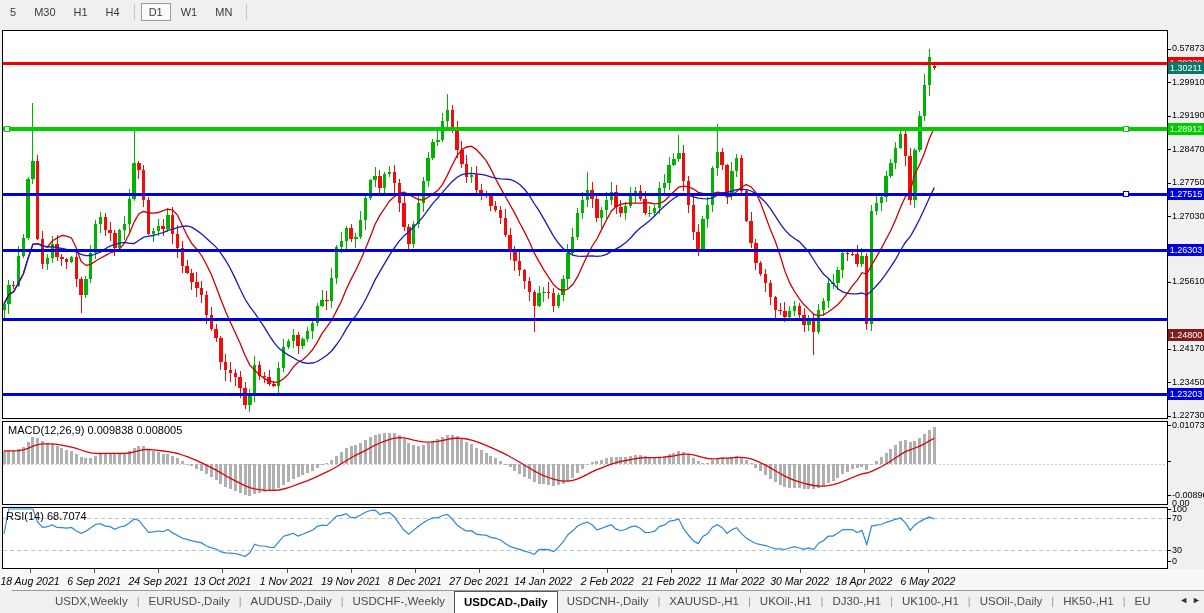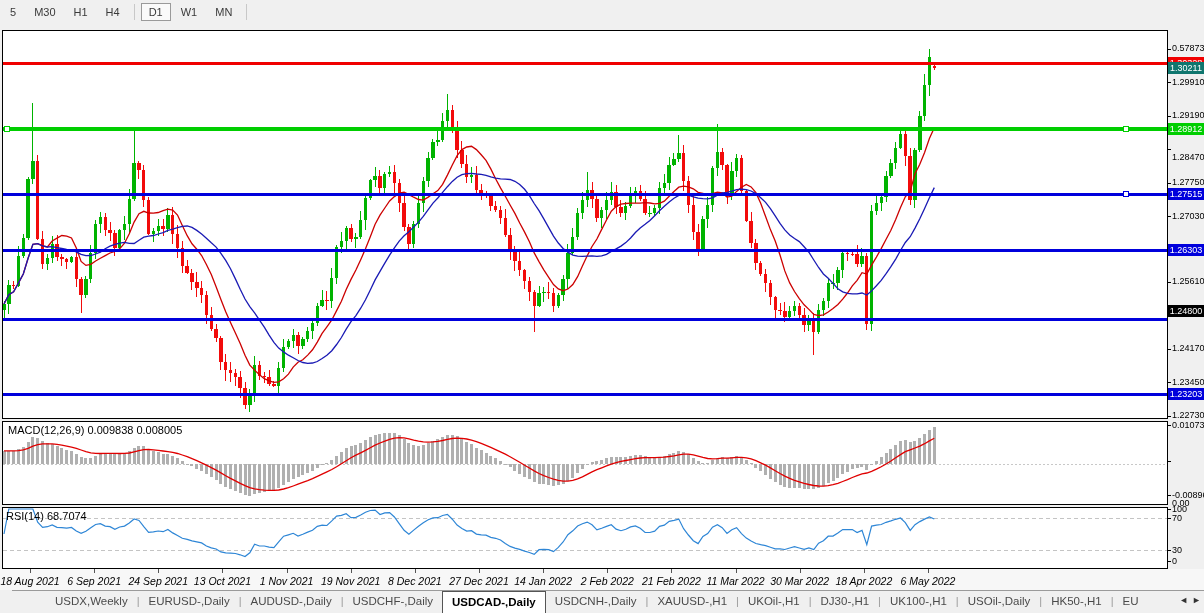--- a/index.html
+++ b/index.html
@@ -693,39 +693,39 @@
       <polyline points="4.0,534.0 8.8,509.0 13.6,509.0 18.5,509.0 23.3,509.0 28.1,509.0 32.9,509.0 37.7,522.2 42.6,527.4 47.4,526.7 52.2,525.0 57.0,527.3 61.8,527.6 66.7,528.1 71.5,527.5 76.3,531.1 81.1,533.4 85.9,531.2 90.8,527.8 95.6,524.5 100.4,523.7 105.2,526.1 110.0,526.7 114.9,529.4 119.7,527.0 124.5,526.1 129.3,522.9 134.1,519.0 139.0,520.4 143.8,526.6 148.6,532.3 153.4,531.9 158.2,531.0 163.1,531.7 167.9,529.4 172.7,532.9 177.5,535.5 182.3,538.3 187.2,539.4 192.0,540.9 196.8,541.8 201.6,542.9 206.4,546.0 211.3,547.9 216.1,549.0 220.9,551.9 225.7,552.8 230.5,553.1 235.4,553.5 240.2,554.8 245.0,556.5 249.8,552.8 254.6,544.3 259.5,546.0 264.3,546.0 269.1,547.2 273.9,547.6 278.7,541.8 283.6,536.2 288.4,534.8 293.2,533.3 298.0,536.0 302.8,534.2 307.7,532.1 312.5,530.3 317.3,526.4 322.1,525.2 326.9,525.5 331.8,520.9 336.6,516.1 341.4,515.4 346.2,513.7 351.0,517.6 355.9,517.3 360.7,515.0 365.5,512.3 370.3,510.5 375.1,510.1 380.0,514.5 384.8,512.9 389.6,512.6 394.4,517.0 399.2,523.7 404.1,530.3 408.9,534.2 413.7,530.1 418.5,526.3 423.3,522.8 428.2,519.8 433.0,517.9 437.8,517.7 442.6,515.5 447.4,514.4 452.3,519.2 457.1,525.1 461.9,528.4 466.7,531.1 471.5,530.7 476.4,534.1 481.2,534.9 486.0,535.2 490.8,537.4 495.6,538.3 500.5,540.0 505.3,543.5 510.1,546.4 514.9,548.1 519.7,549.4 524.6,551.1 529.4,552.5 534.2,554.4 539.0,549.7 543.8,549.3 548.7,549.6 553.5,551.6 558.3,547.4 563.1,542.0 567.9,534.7 572.8,530.8 577.6,526.0 582.4,523.8 587.2,522.1 592.0,524.8 596.9,529.9 601.7,528.3 606.5,526.4 611.3,524.8 616.1,529.1 621.0,530.7 625.8,529.2 630.6,526.9 635.4,525.9 640.2,528.3 645.1,532.5 649.9,532.5 654.7,531.1 659.5,526.3 664.3,525.1 669.2,521.3 674.0,520.3 678.8,519.1 683.6,528.7 688.4,535.0 693.3,540.7 698.1,543.6 702.9,536.5 707.7,533.5 712.5,527.2 717.4,524.8 722.2,527.7 727.0,533.5 731.8,529.7 736.6,527.7 741.5,533.6 746.3,538.1 751.1,541.1 755.9,543.5 760.7,544.7 765.6,545.7 770.4,547.3 775.2,548.8 780.0,548.8 784.8,549.5 789.7,548.0 794.5,546.7 799.3,548.0 804.1,549.3 808.9,547.9 813.8,549.6 818.6,543.2 823.4,540.7 828.2,536.2 833.0,536.1 837.9,533.1 842.7,529.5 847.5,529.6 852.3,529.6 857.1,532.6 862.0,530.4 866.8,544.7 871.6,526.1 876.4,525.2 881.2,524.5 886.1,522.3 890.9,520.9 895.7,519.3 900.5,518.0 905.3,522.6 910.2,530.4 915.0,524.7 919.8,521.6 924.6,519.1 929.4,517.0 934.3,519.0" fill="none" stroke="#2e86d6" stroke-width="1.2" clip-path="url(#cpRsi)"></polyline>
     </svg>
 
   <div id="price-axis">
       <div class="axis-label" style="top: 43.4872px;">0.57873</div>
       <div class="axis-dash" style="top: 48.9872px;"></div>
       <div class="axis-label" style="top: 76.8952px;">1.29910</div>
       <div class="axis-dash" style="top: 82.3952px;"></div>
       <div class="axis-label" style="top: 110.303px;">1.29190</div>
       <div class="axis-dash" style="top: 115.803px;"></div>
-      <div class="axis-label" style="top: 143.711px; margin-top: 8px;">1.28470</div>
+      <div class="axis-label" style="top: 143.711px;">1.28470</div>
       <div class="axis-dash" style="top: 149.211px;"></div>
       <div class="axis-label" style="top: 177.119px;">1.27750</div>
       <div class="axis-dash" style="top: 182.619px;"></div>
       <div class="axis-label" style="top: 210.527px;">1.27030</div>
       <div class="axis-dash" style="top: 216.027px;"></div>
       <div class="axis-label" style="top: 276.415px;">1.25610</div>
       <div class="axis-dash" style="top: 281.915px;"></div>
       <div class="axis-label" style="top: 343.231px;">1.24170</div>
       <div class="axis-dash" style="top: 348.731px;"></div>
       <div class="axis-label" style="top: 376.639px;">1.23450</div>
       <div class="axis-dash" style="top: 382.139px;"></div>
       <div class="axis-label" style="top: 410.047px;">1.22730</div>
       <div class="axis-dash" style="top: 415.547px;"></div>
       <div class="price-badge" style="top: 57px; background: rgb(240, 0, 0);">1.30328</div>
       <div class="price-badge" style="top: 122.702px; background: rgb(0, 206, 0);">1.28912</div>
       <div class="price-badge" style="top: 187.523px; background: rgb(0, 0, 220);">1.27515</div>
       <div class="price-badge" style="top: 243.76px; background: rgb(0, 0, 220);">1.26303</div>
-      <div class="price-badge" style="top: 305px; background: #000000;">1.24800</div>
+      <div class="price-badge" style="top: 329px; background: #7f1d1d;">1.24800</div>
       <div class="price-badge" style="top: 387.6px; background: rgb(0, 0, 220);">1.23203</div>
       <div class="price-badge" style="top: 62.4288px; background: #0f766e;">1.30211</div>
       <div class="axis-label" style="top: 419.5px;">0.010733</div>
       <div class="axis-dash" style="top: 425px;"></div>
       <div class="axis-label" style="top: 482px; margin-top: 16px;">0.00</div>
       <div class="axis-dash" style="top: 461px;"></div>
       <div class="axis-label" style="top: 489.5px;">-0.008966</div>
       <div class="axis-dash" style="top: 495px;"></div>
       <div class="axis-label" style="top: 503.5px;">100</div>
       <div class="axis-dash" style="top: 509px;"></div>
@@ -770,21 +770,21 @@
       <div class="date-label" style="left: 927.96px;">6 May 2022</div>
     </div>
 
   <div id="tab-bar">
       <div class="tab">USDX,Weekly</div>
       <div class="tab-sep">|</div>
       <div class="tab">EURUSD-,Daily</div>
       <div class="tab-sep">|</div>
       <div class="tab">AUDUSD-,Daily</div>
       <div class="tab-sep">|</div>
-      <div class="tab">USDCHF-,Daily</div>
+      <div class="tab">USDCHF-,Weekly</div>
       <div class="tab active">USDCAD-,Daily</div>
       <div class="tab">USDCNH-,Daily</div>
       <div class="tab-sep">|</div>
       <div class="tab">XAUUSD-,H1</div>
       <div class="tab-sep">|</div>
       <div class="tab">UKOil-,H1</div>
       <div class="tab-sep">|</div>
       <div class="tab">DJ30-,H1</div>
       <div class="tab-sep">|</div>
       <div class="tab">UK100-,H1</div>

